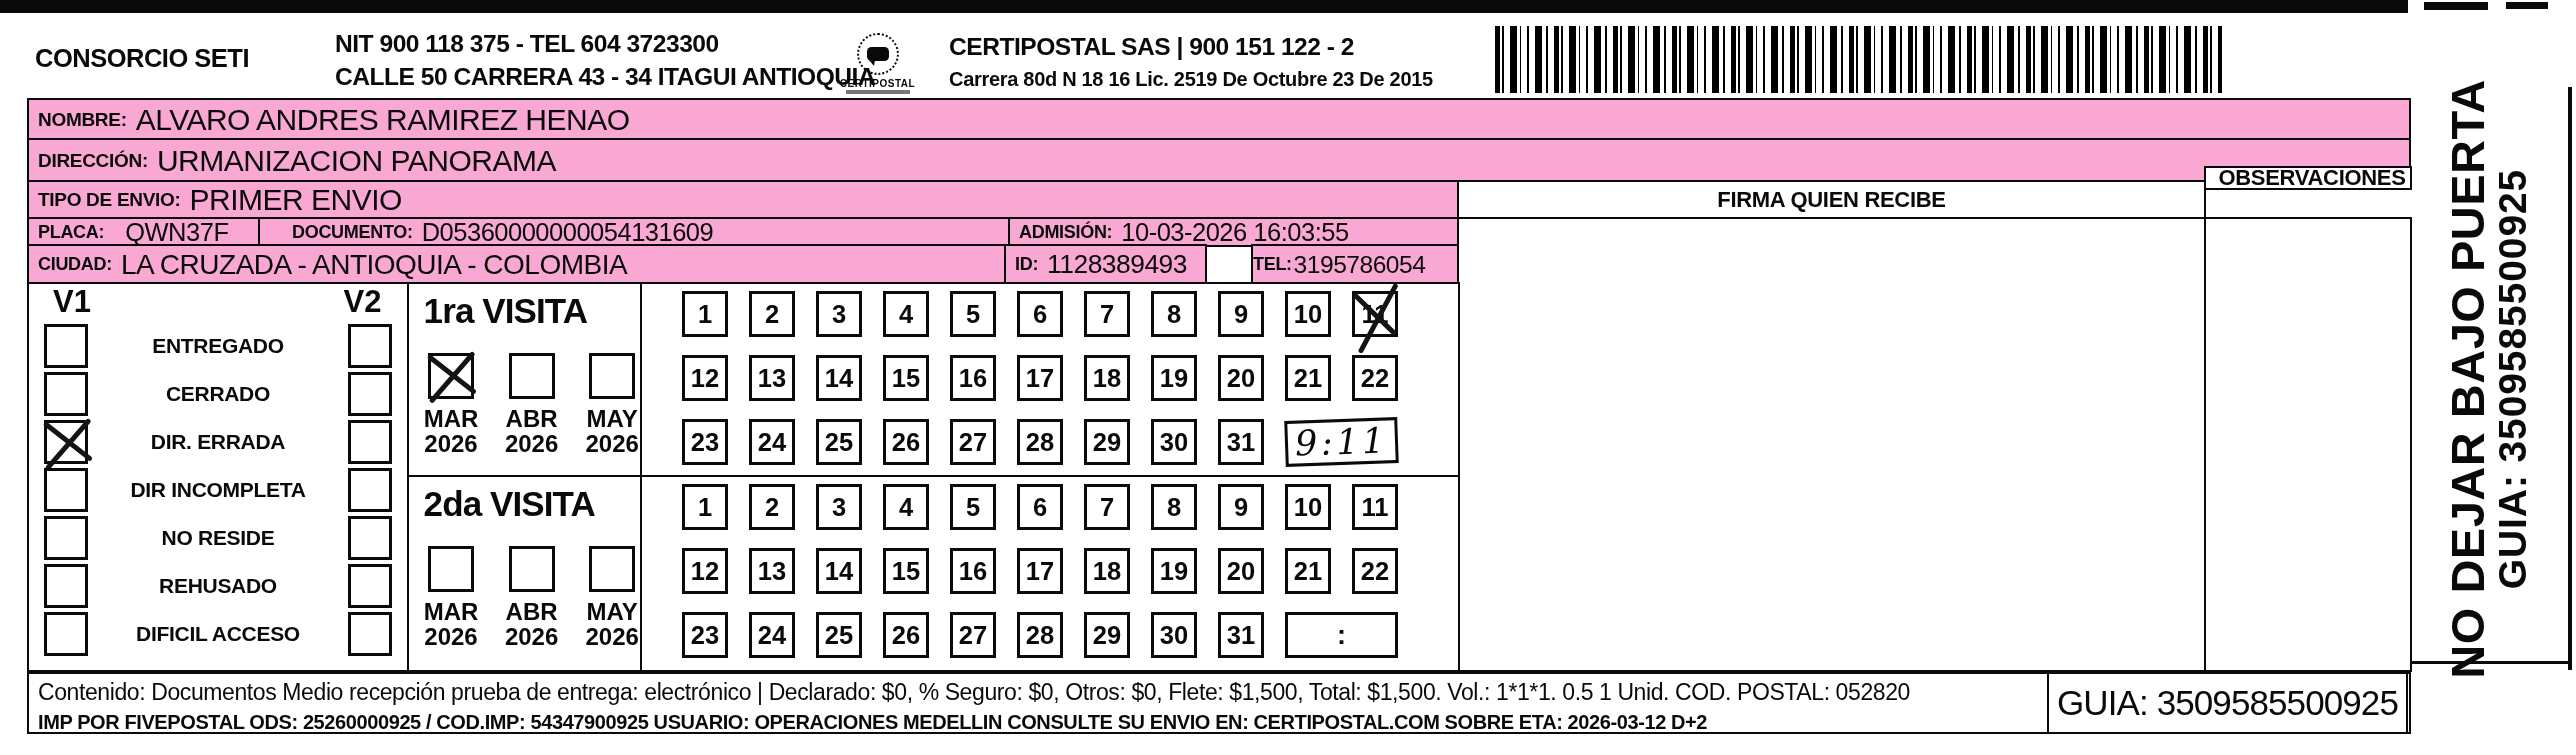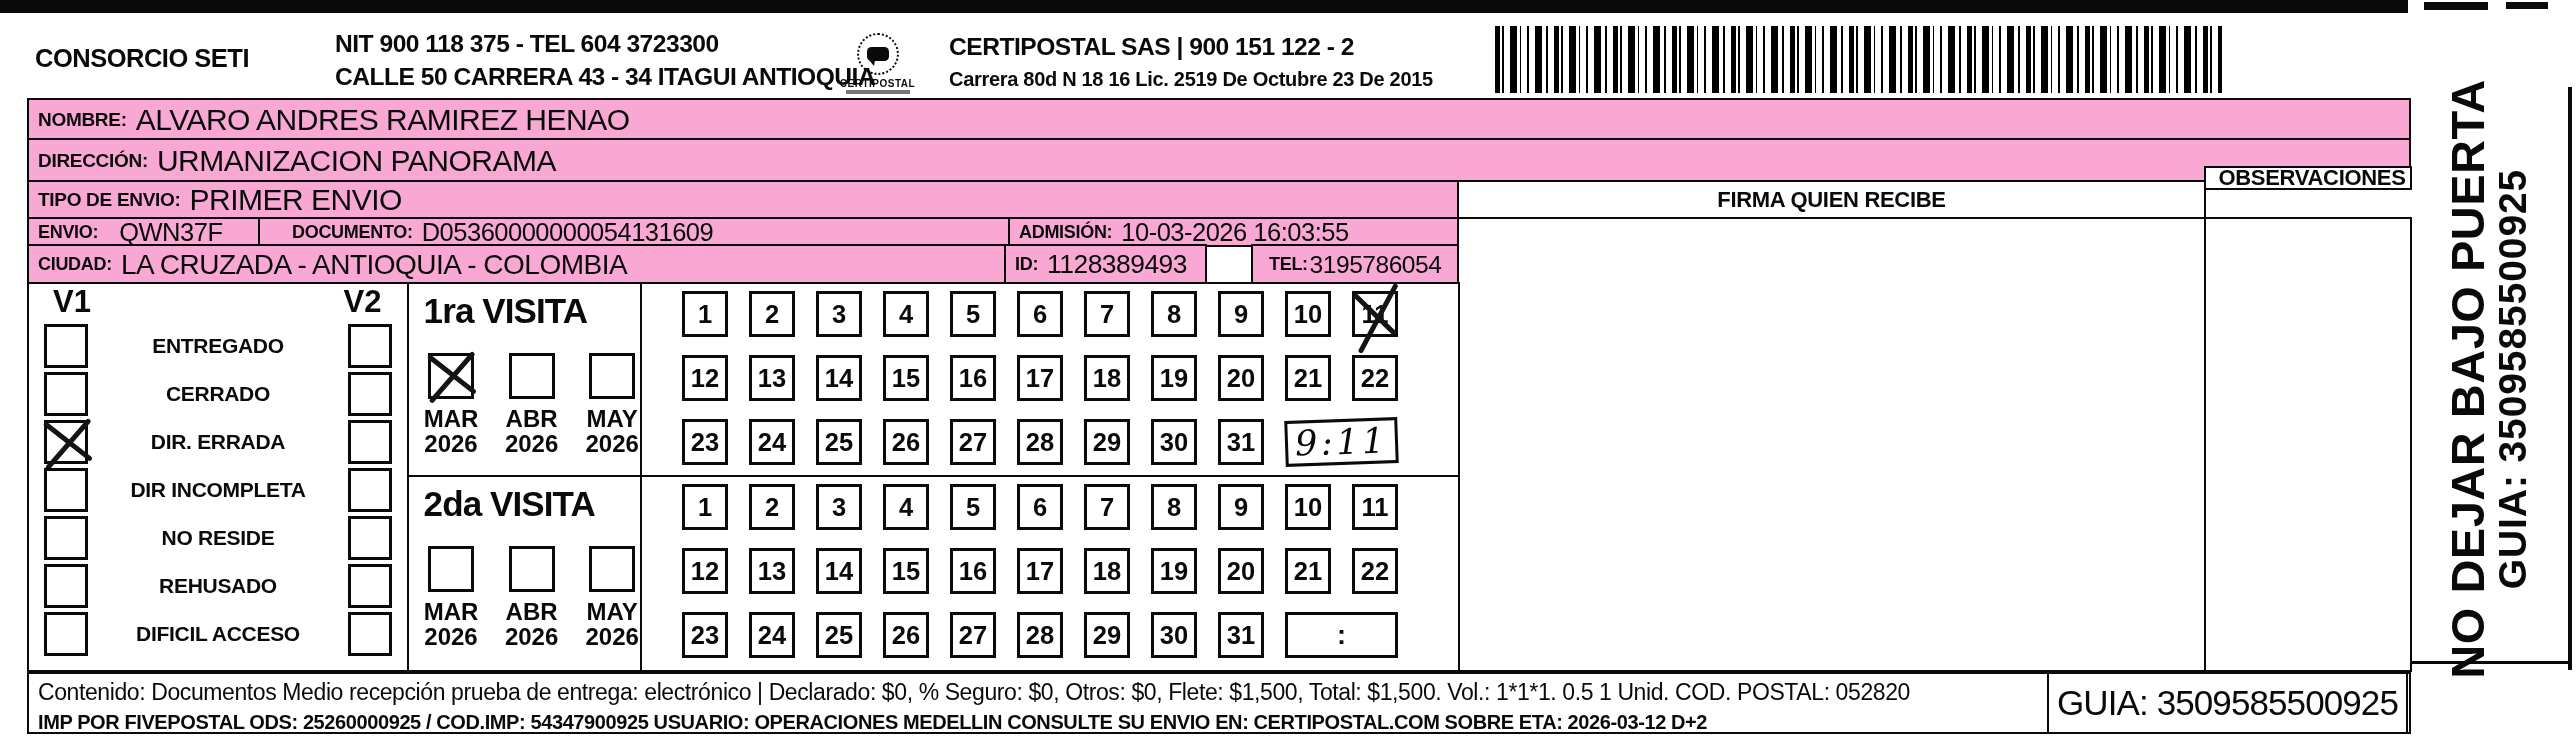--- a/index.html
+++ b/index.html
@@ -106,41 +106,41 @@
   <div class="cell" style="left:27px;top:138px;width:2384px;height:45px;">
     <span class="lbl" style="font-size:19px;">DIRECCIÓN:</span>
     <span class="val" style="font-size:30px;">URMANIZACION PANORAMA</span>
   </div>
   <div class="cell" style="left:27px;top:180px;width:1435px;height:39px;">
     <span class="lbl" style="font-size:19px;">TIPO DE ENVIO:</span>
     <span class="val" style="font-size:30px;">PRIMER ENVIO</span>
   </div>
 
   <div class="cell" style="left:27px;top:217px;width:233px;height:30px;">
-    <span class="lbl" style="font-size:18px;">ENVIO:</span>
+    <span class="lbl" style="font-size:18px;">PLACA:</span>
     <span class="val" style="font-size:25.5px;margin-left:12px;">QWN37F</span>
   </div>
   <div class="cell" style="left:258px;top:217px;width:753px;height:30px;padding-left:32px;">
     <span class="lbl" style="font-size:18px;">DOCUMENTO:</span>
     <span class="val" style="font-size:25.5px;">D05360000000054131609</span>
   </div>
   <div class="cell" style="left:1008px;top:217px;width:452px;height:30px;">
     <span class="lbl" style="font-size:18px;">ADMISIÓN:</span>
     <span class="val" style="font-size:25.5px;">10-03-2026 16:03:55</span>
   </div>
 
   <div class="cell" style="left:27px;top:244px;width:980px;height:41px;">
     <span class="lbl" style="font-size:18px;">CIUDAD:</span>
     <span class="val" style="font-size:28px;">LA CRUZADA - ANTIOQUIA - COLOMBIA</span>
   </div>
   <div class="cell" style="left:1004px;top:244px;width:203px;height:41px;">
     <span class="lbl" style="font-size:18px;">ID:</span>
     <span class="val" style="font-size:26.4px;">1128389493</span>
   </div>
-  <div class="cell" style="left:1251px;top:244px;width:209px;height:41px;gap:1.8px;padding-left:16px;">
+  <div class="cell" style="left:1251px;top:244px;width:209px;height:41px;gap:1.8px;padding-left:0;">
     <span class="lbl" style="font-size:18px;">TEL:</span>
     <span class="val" style="font-size:24.6px;">3195786054</span>
   </div>
 
   <div class="colhead" style="left:1457px;top:180px;width:749px;height:39px;">FIRMA QUIEN RECIBE</div>
   <div class="colhead" style="left:2204px;top:166px;width:208px;height:24px;padding-left:8px;">OBSERVACIONES</div>
   <div class="colbody" style="left:1457px;top:217px;width:749px;height:455px;"></div>
   <div class="colbody" style="left:2204px;top:217px;width:208px;height:455px;"></div>
 
   <div class="colbody" style="left:27px;top:282px;width:382px;height:390px;">

